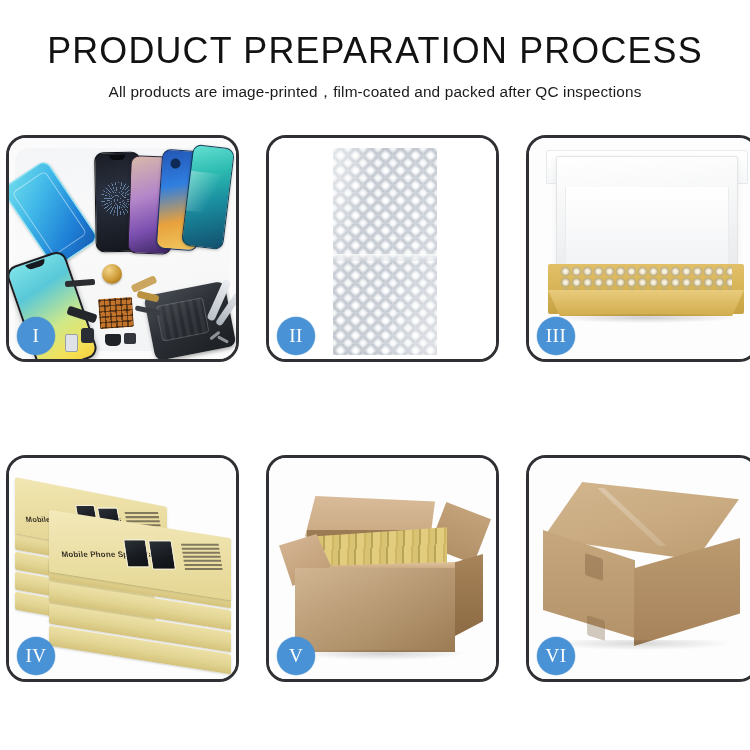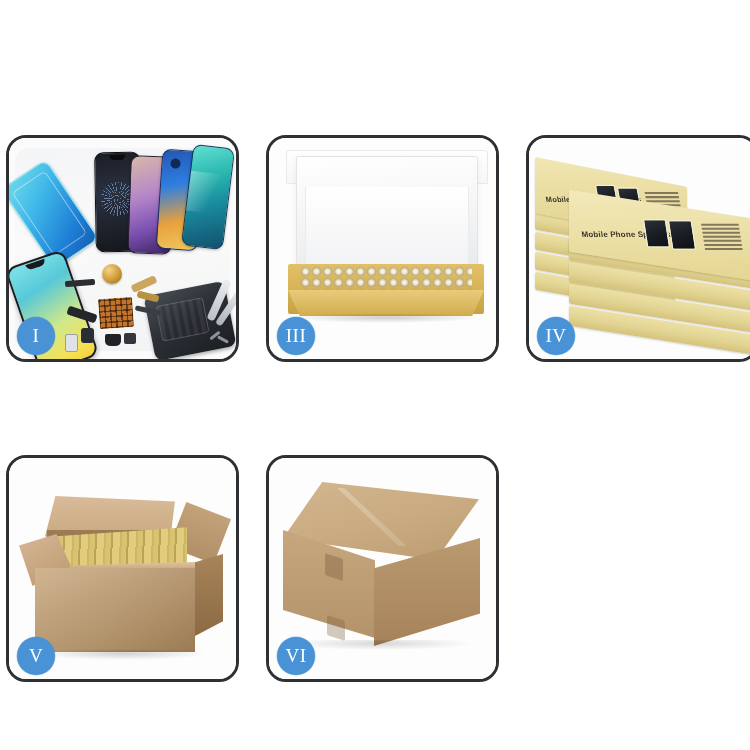--- a/index.html
+++ b/index.html
@@ -412,20 +412,24 @@
   .c6-shadow {
     position:absolute; left: 22px; top: 182px; width: 180px; height: 10px;
     background: radial-gradient(ellipse at 50% 35%, rgba(0,0,0,0.15), rgba(0,0,0,0) 72%);
   }
 </style>
 </head>
 <body>
 
 <div class="page">
 
+  <div class="header">
+    <h1 class="title">PRODUCT PREPARATION PROCESS</h1>
+    <p class="subtitle">All products are image-printed，film-coated and packed after QC inspections</p>
+  </div>
 
   <div class="grid">
 
     <div class="panel">
       <div class="panel-inner p1">
         <div class="tray"></div>
         <div class="scr scr-adh"></div>
         <div class="scr scr-a"></div>
         <div class="scr scr-b"></div>
         <div class="scr scr-c"></div>
@@ -444,20 +448,28 @@
         <div class="part pt-btn"></div>
         <div class="part pt-chip"></div>
         <div class="part pt-tool1"></div>
         <div class="part pt-tool2"></div>
         <div class="part pt-screw1"></div>
         <div class="part pt-screw2"></div>
       </div>
       <div class="badge">I</div>
     </div>
 
+    <div class="panel">
+      <div class="panel-inner p2">
+        <div class="bubble-wrap"></div>
+        <div class="bw-sheen"></div>
+        <div class="bw-fold"></div>
+      </div>
+      <div class="badge">II</div>
+    </div>
 
     <div class="panel">
       <div class="panel-inner p3">
         <div class="box3-lid-flap"></div>
         <div class="box3-lid"></div>
         <div class="box3-base"></div>
         <div class="box3-fill"></div>
         <div class="box3-base-front"></div>
         <div class="box3-shadow"></div>
       </div>

